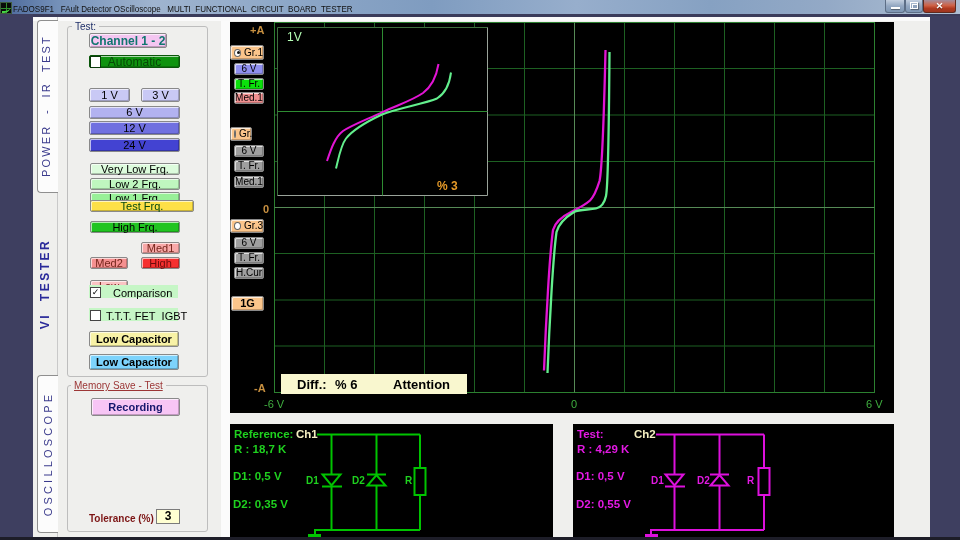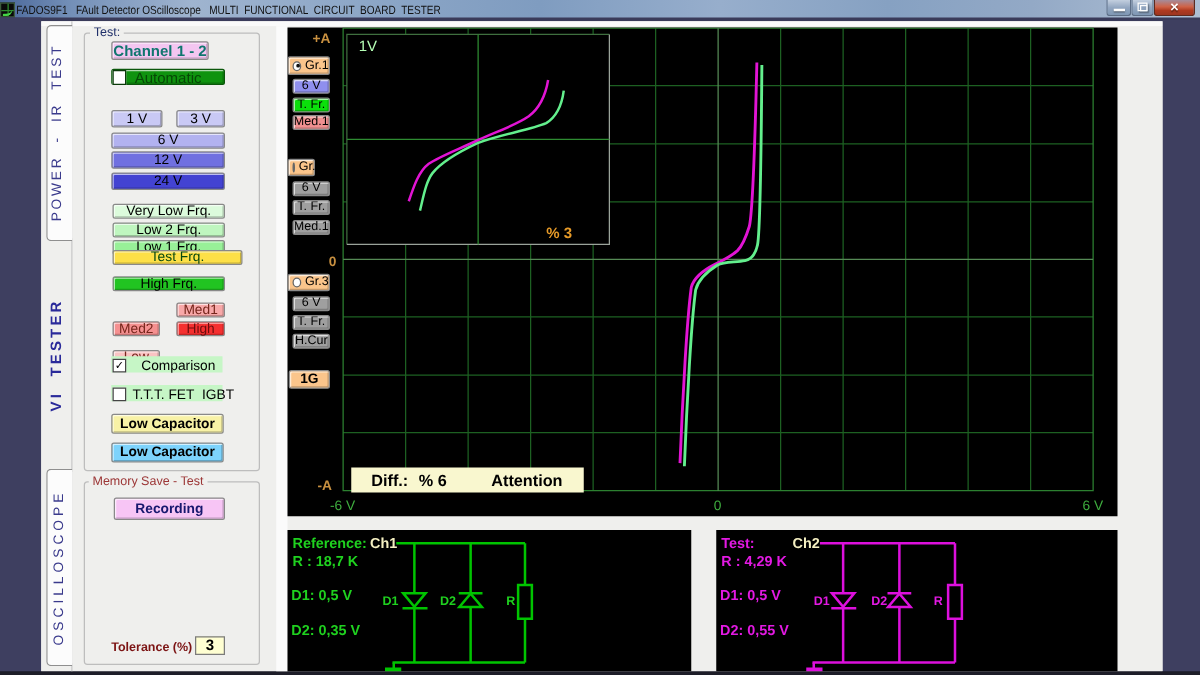--- a/index.html
+++ b/index.html
@@ -50,21 +50,21 @@
   <div class="vtext" style="left:-13px;top:277px;width:115px;text-align:center;font-size:12px;font-weight:bold;color:#2a2a9a;letter-spacing:2.5px;">VI&nbsp; TESTER</div>
   <div class="abs" style="left:37px;top:375px;width:21px;height:158px;background:#fcfcfc;border:1px solid #8f8f8f;border-right:none;border-radius:4px 0 0 4px;box-sizing:border-box;"></div>
   <div class="vtext" style="left:-31px;top:448px;width:157px;text-align:center;font-size:11px;color:#3a3a8c;letter-spacing:3.2px;">OSCILLOSCOPE</div>
 
   <div class="abs" style="left:221px;top:21px;width:9px;height:516px;background:#fbfbfb;"></div>
 
   <div class="abs" style="left:67px;top:26px;width:139px;height:349px;border:1px solid #bdbdbd;border-radius:3px;"></div>
   <div class="abs" style="left:72px;top:21px;background:#efefed;padding:0 3px;font-size:10px;color:#20306a;">Test:</div>
 
   <div class="abs" style="left:67px;top:385px;width:139px;height:145px;border:1px solid #bdbdbd;border-radius:3px;"></div>
-  <div class="abs" style="left:71px;top:380px;background:#efefed;padding:0 3px;font-size:10px;color:#9c3636;">Memory Save - Test</div>
+  <div class="abs" style="left:71px;top:380px;background:#efefed;padding:0 3px;font-size:10px;color:#9c3636;text-decoration:underline;">Memory Save - Test</div>
 
   <div class="btn" style="left:89px;top:33px;width:78px;height:15px;background:#f4c6f1;font-weight:bold;font-size:12px;color:#0f766e;">Channel 1 - 2</div>
   <div class="btn" style="left:89px;top:55px;width:91px;height:13px;background:#0f930f;color:#064806;font-size:12px;border-color:#0a560a;">Automatic</div>
   <div class="abs" style="left:90px;top:56px;width:9px;height:10px;background:#fff;border:1px solid #0a3a0a;"></div>
 
   <div class="btn" style="left:89px;top:88px;width:41px;height:14px;background:#c9c9f5;">1 V</div>
   <div class="btn" style="left:141px;top:88px;width:39px;height:14px;background:#c9c9f5;">3 V</div>
   <div class="btn" style="left:89px;top:106px;width:91px;height:13px;background:#b2b2f0;">6 V</div>
   <div class="btn" style="left:89px;top:121px;width:91px;height:14px;background:#7070e0;">12 V</div>
   <div class="btn" style="left:89px;top:138px;width:91px;height:14px;background:#4343d2;">24 V</div>

